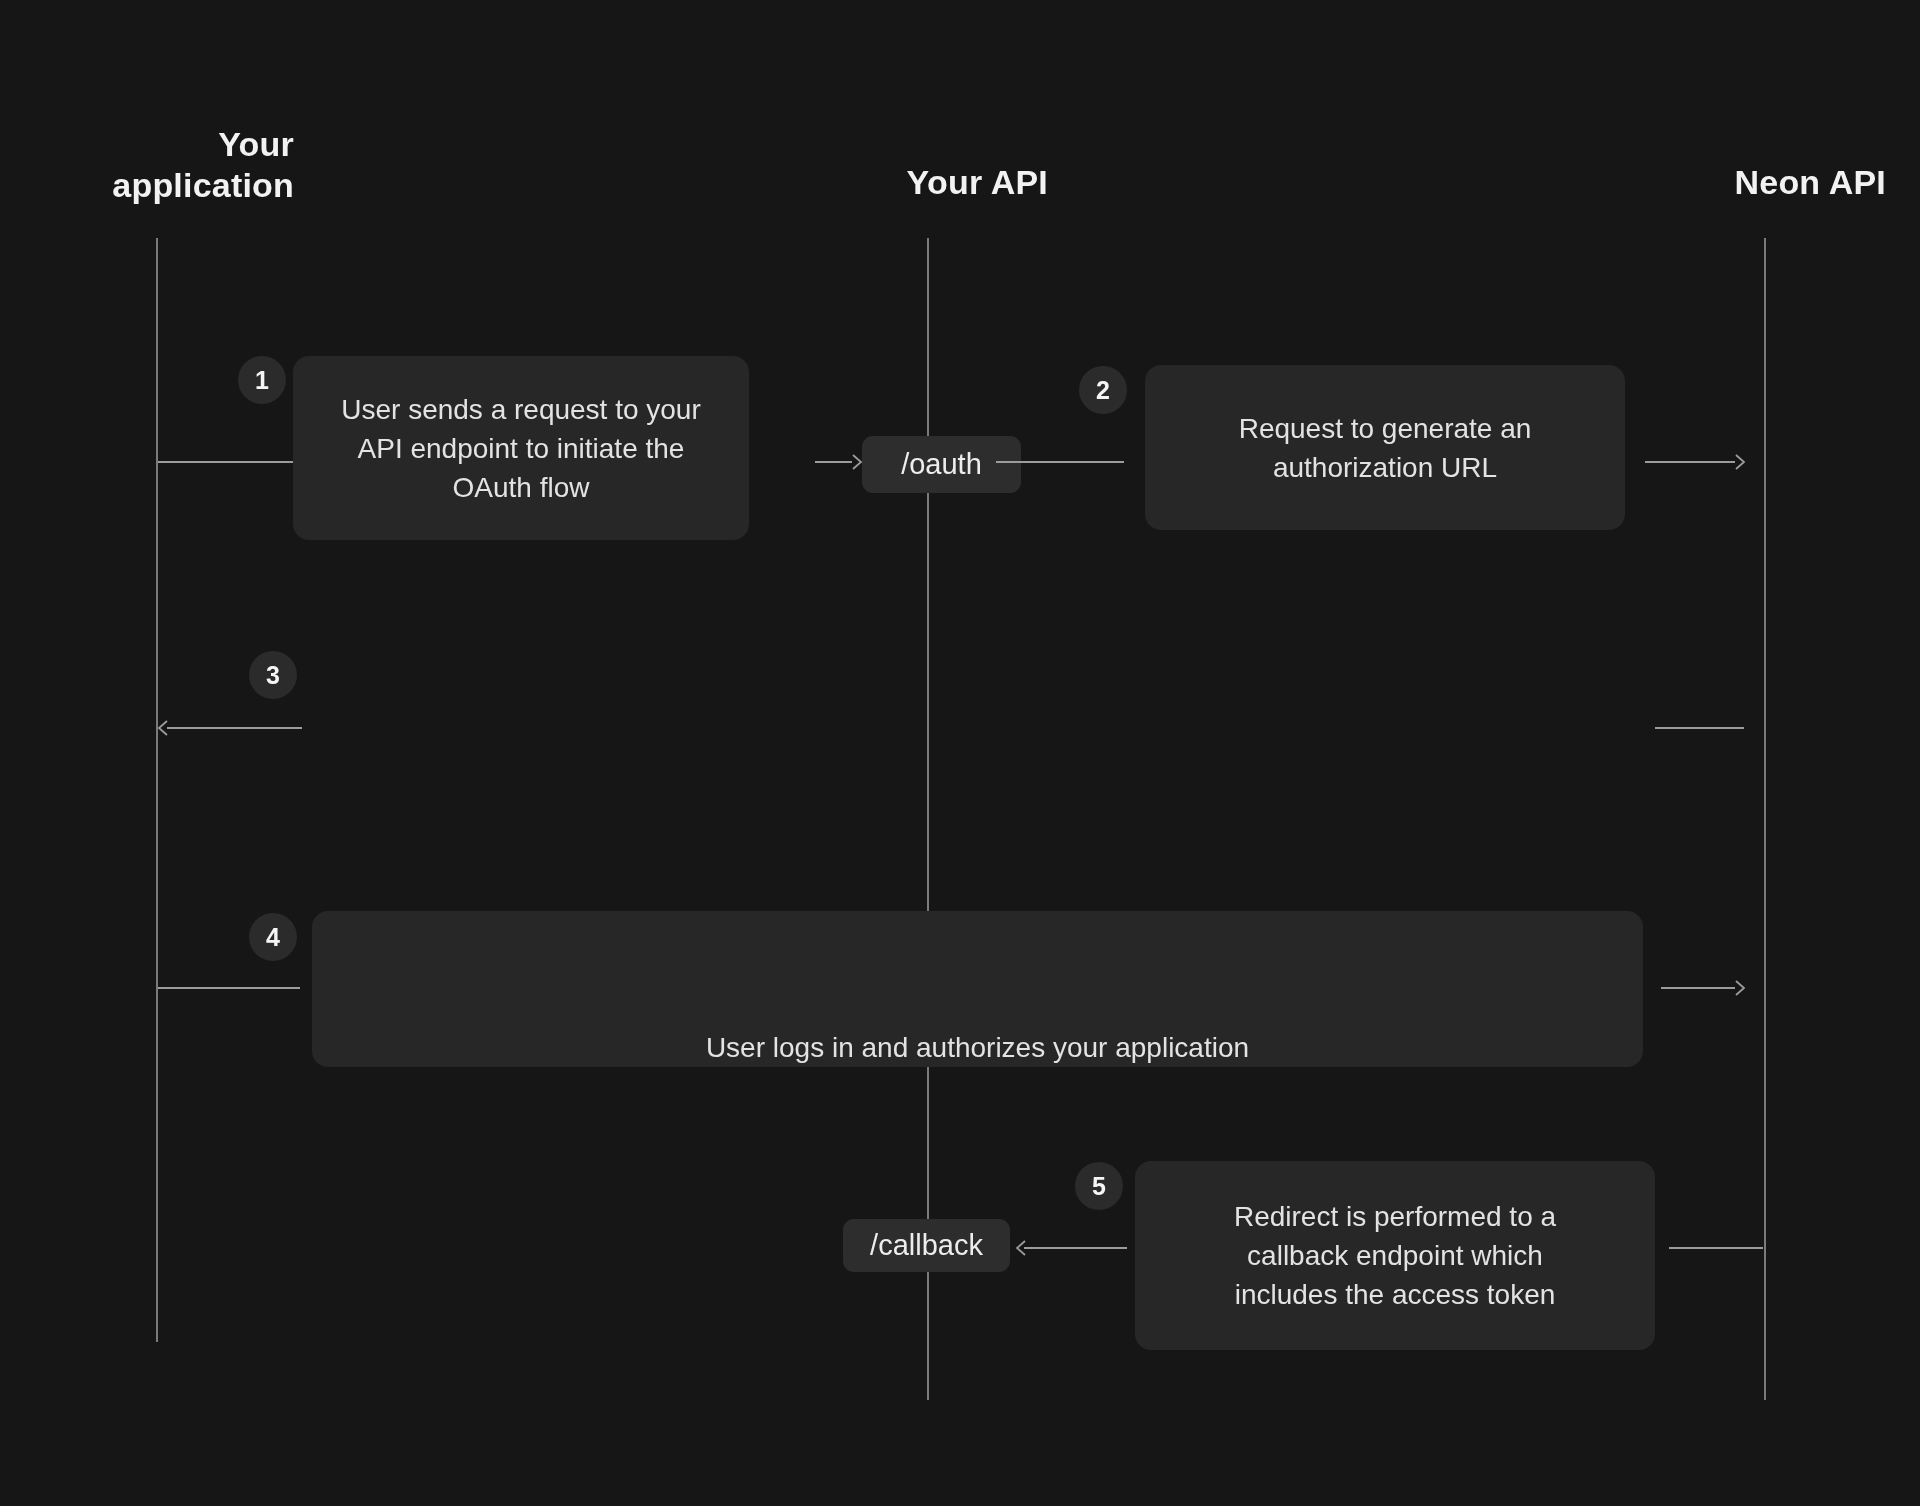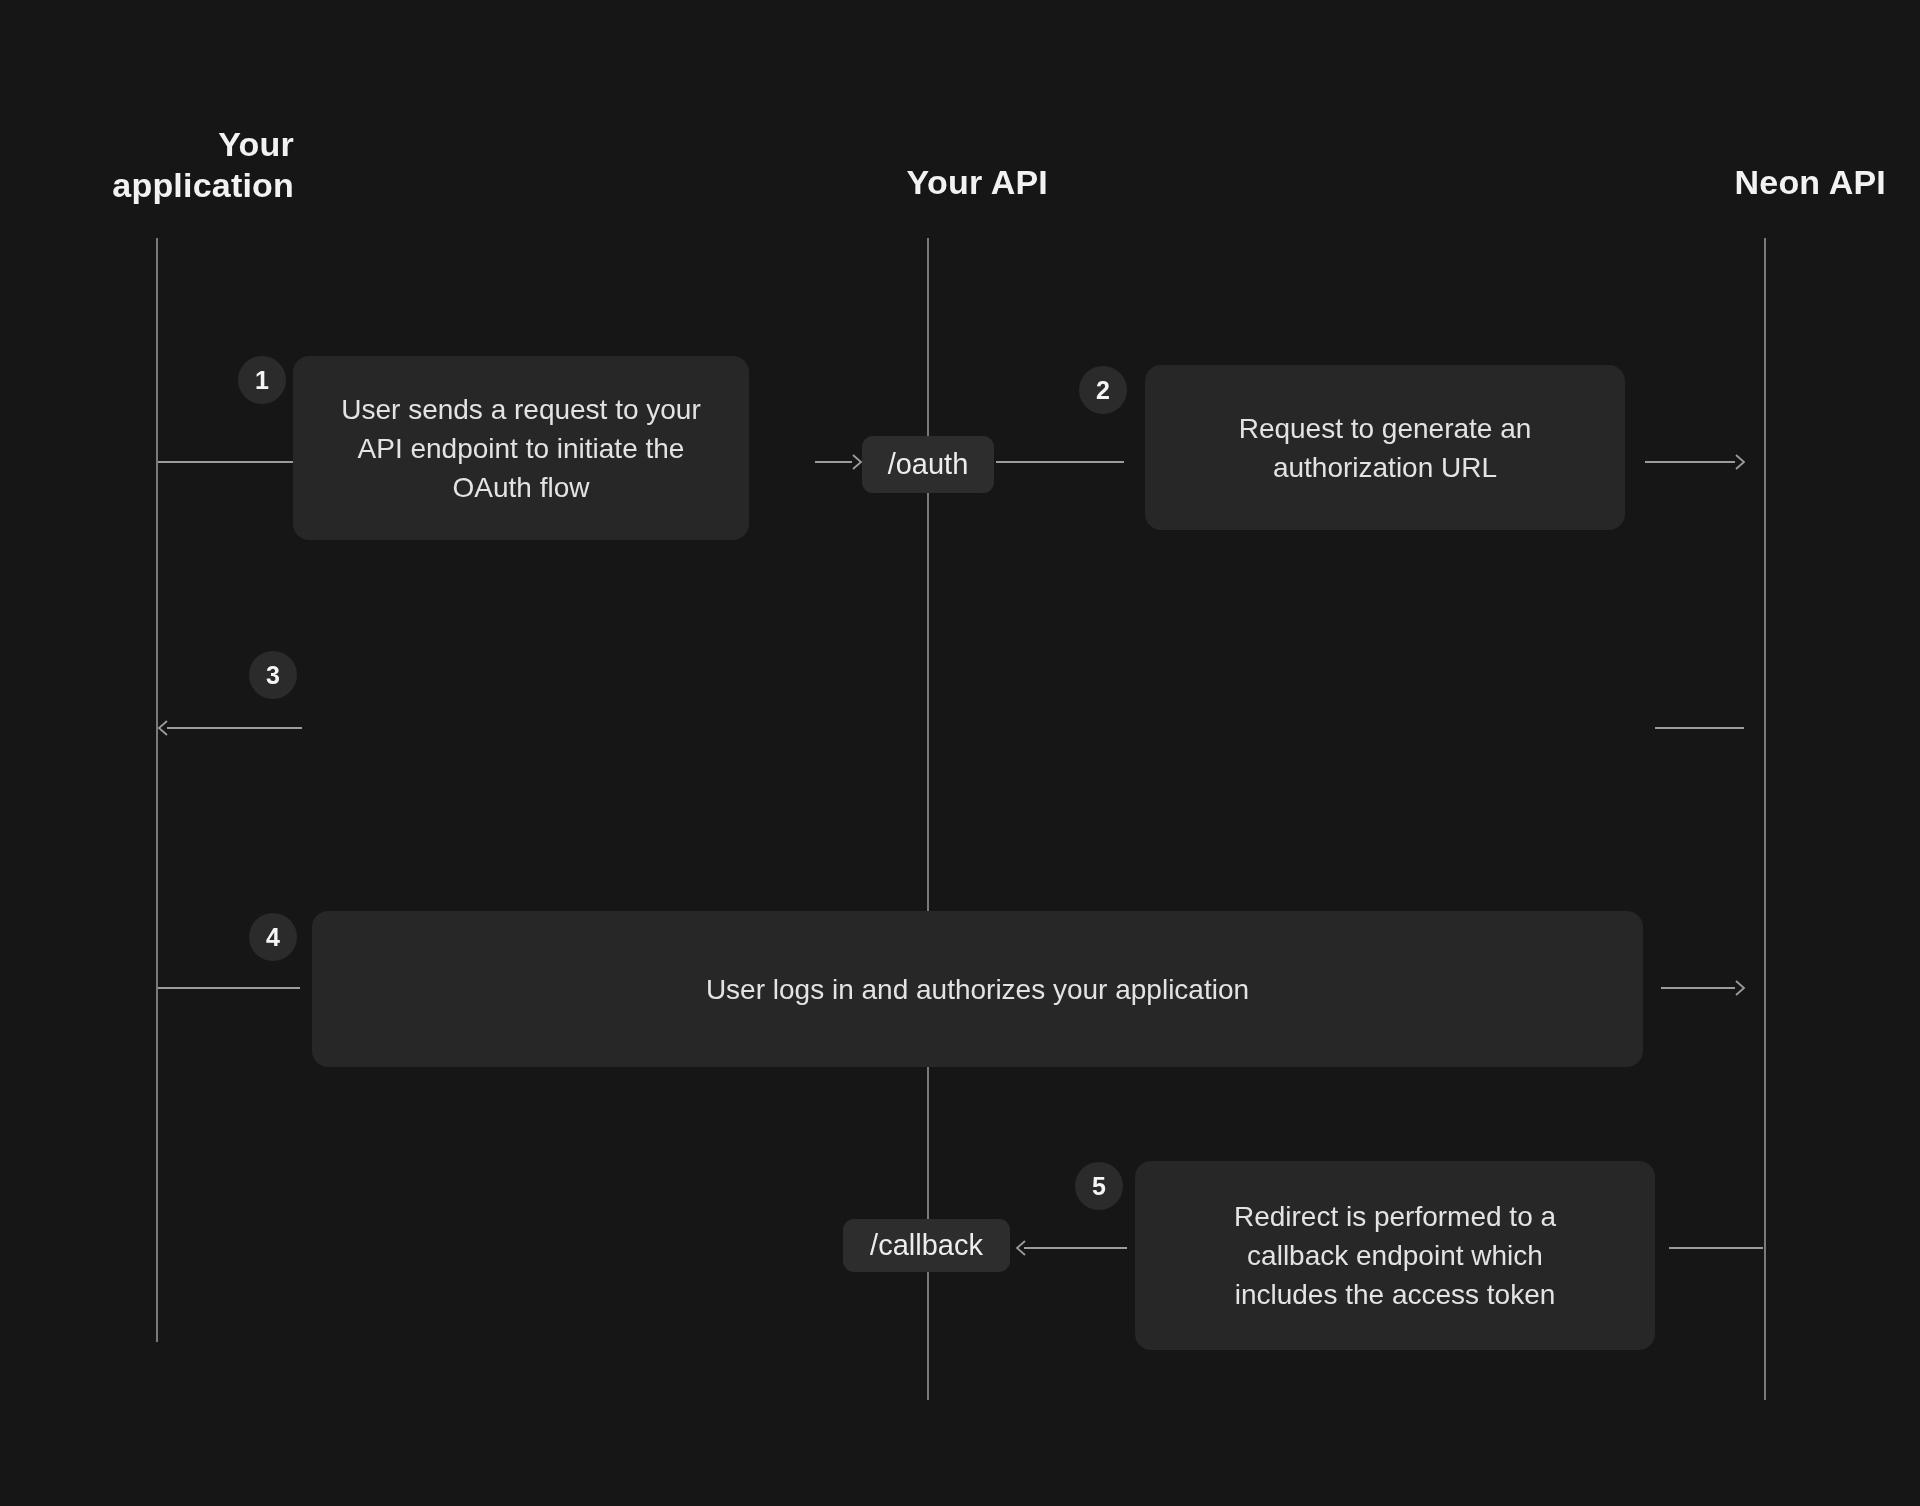--- a/index.html
+++ b/index.html
@@ -57,21 +57,21 @@
   <div class="actor-title" style="left:20px;top:124px;width:274px;">Your
 application</div>
   <div class="actor-title" style="left:808px;top:162px;width:240px;">Your API</div>
   <div class="actor-title" style="left:1646px;top:162px;width:240px;">Neon API</div>
 
   <div class="connector" style="left:158px;top:461px;width:135px;"></div>
   <div class="connector" style="left:815px;top:461px;width:37px;"></div>
   <svg class="arrowhead" style="left:851px;top:453px;" width="12" height="18" viewBox="0 0 12 18">
       <path d="M2 2 L10 9 L2 16" fill="none" stroke="currentColor" stroke-width="1.8"></path>
     </svg>
-  <div class="endpoint-label" style="left:862px;top:436px;width:132px;height:57px;">/oauth</div>
+  <div class="endpoint-label" style="left:862px;top:436px;width:159px;height:57px;">/oauth</div>
   <div class="connector" style="left:996px;top:461px;width:128px;"></div>
 
   <div class="step-badge" style="left:238px;top:356px;">
       <span>1</span>
     </div>
   <div class="step-box" style="left:293px;top:356px;width:456px;height:184px;">
     <span class="box-text">User sends a request to your
 API endpoint to initiate the
 OAuth flow</span>
   </div>
@@ -94,21 +94,21 @@
   <div class="connector" style="left:167px;top:727px;width:135px;"></div>
   <div class="step-badge" style="left:249px;top:651px;">
       <span>3</span>
     </div>
   <div class="connector" style="left:1655px;top:727px;width:89px;"></div>
 
   <div class="connector" style="left:158px;top:987px;width:142px;"></div>
   <div class="step-badge" style="left:249px;top:913px;">
       <span>4</span>
     </div>
-  <div class="step-box" style="left:312px;top:911px;width:1331px;height:156px;">
+  <div class="step-box" style="left:312px;top:911px;width:1331px;height:156px;align-items:flex-end;">
     <span class="box-text">User logs in and authorizes your application</span>
   </div>
   <div class="connector" style="left:1661px;top:987px;width:74px;"></div>
   <svg class="arrowhead" style="left:1734px;top:979px;" width="12" height="18" viewBox="0 0 12 18">
       <path d="M2 2 L10 9 L2 16" fill="none" stroke="currentColor" stroke-width="1.8"></path>
     </svg>
 
   <div class="endpoint-label" style="left:843px;top:1219px;width:167px;height:53px;">/callback</div>
   <svg class="arrowhead" style="left:1015px;top:1239px;" width="12" height="18" viewBox="0 0 12 18">
       <path d="M10 2 L2 9 L10 16" fill="none" stroke="currentColor" stroke-width="1.8"></path>

